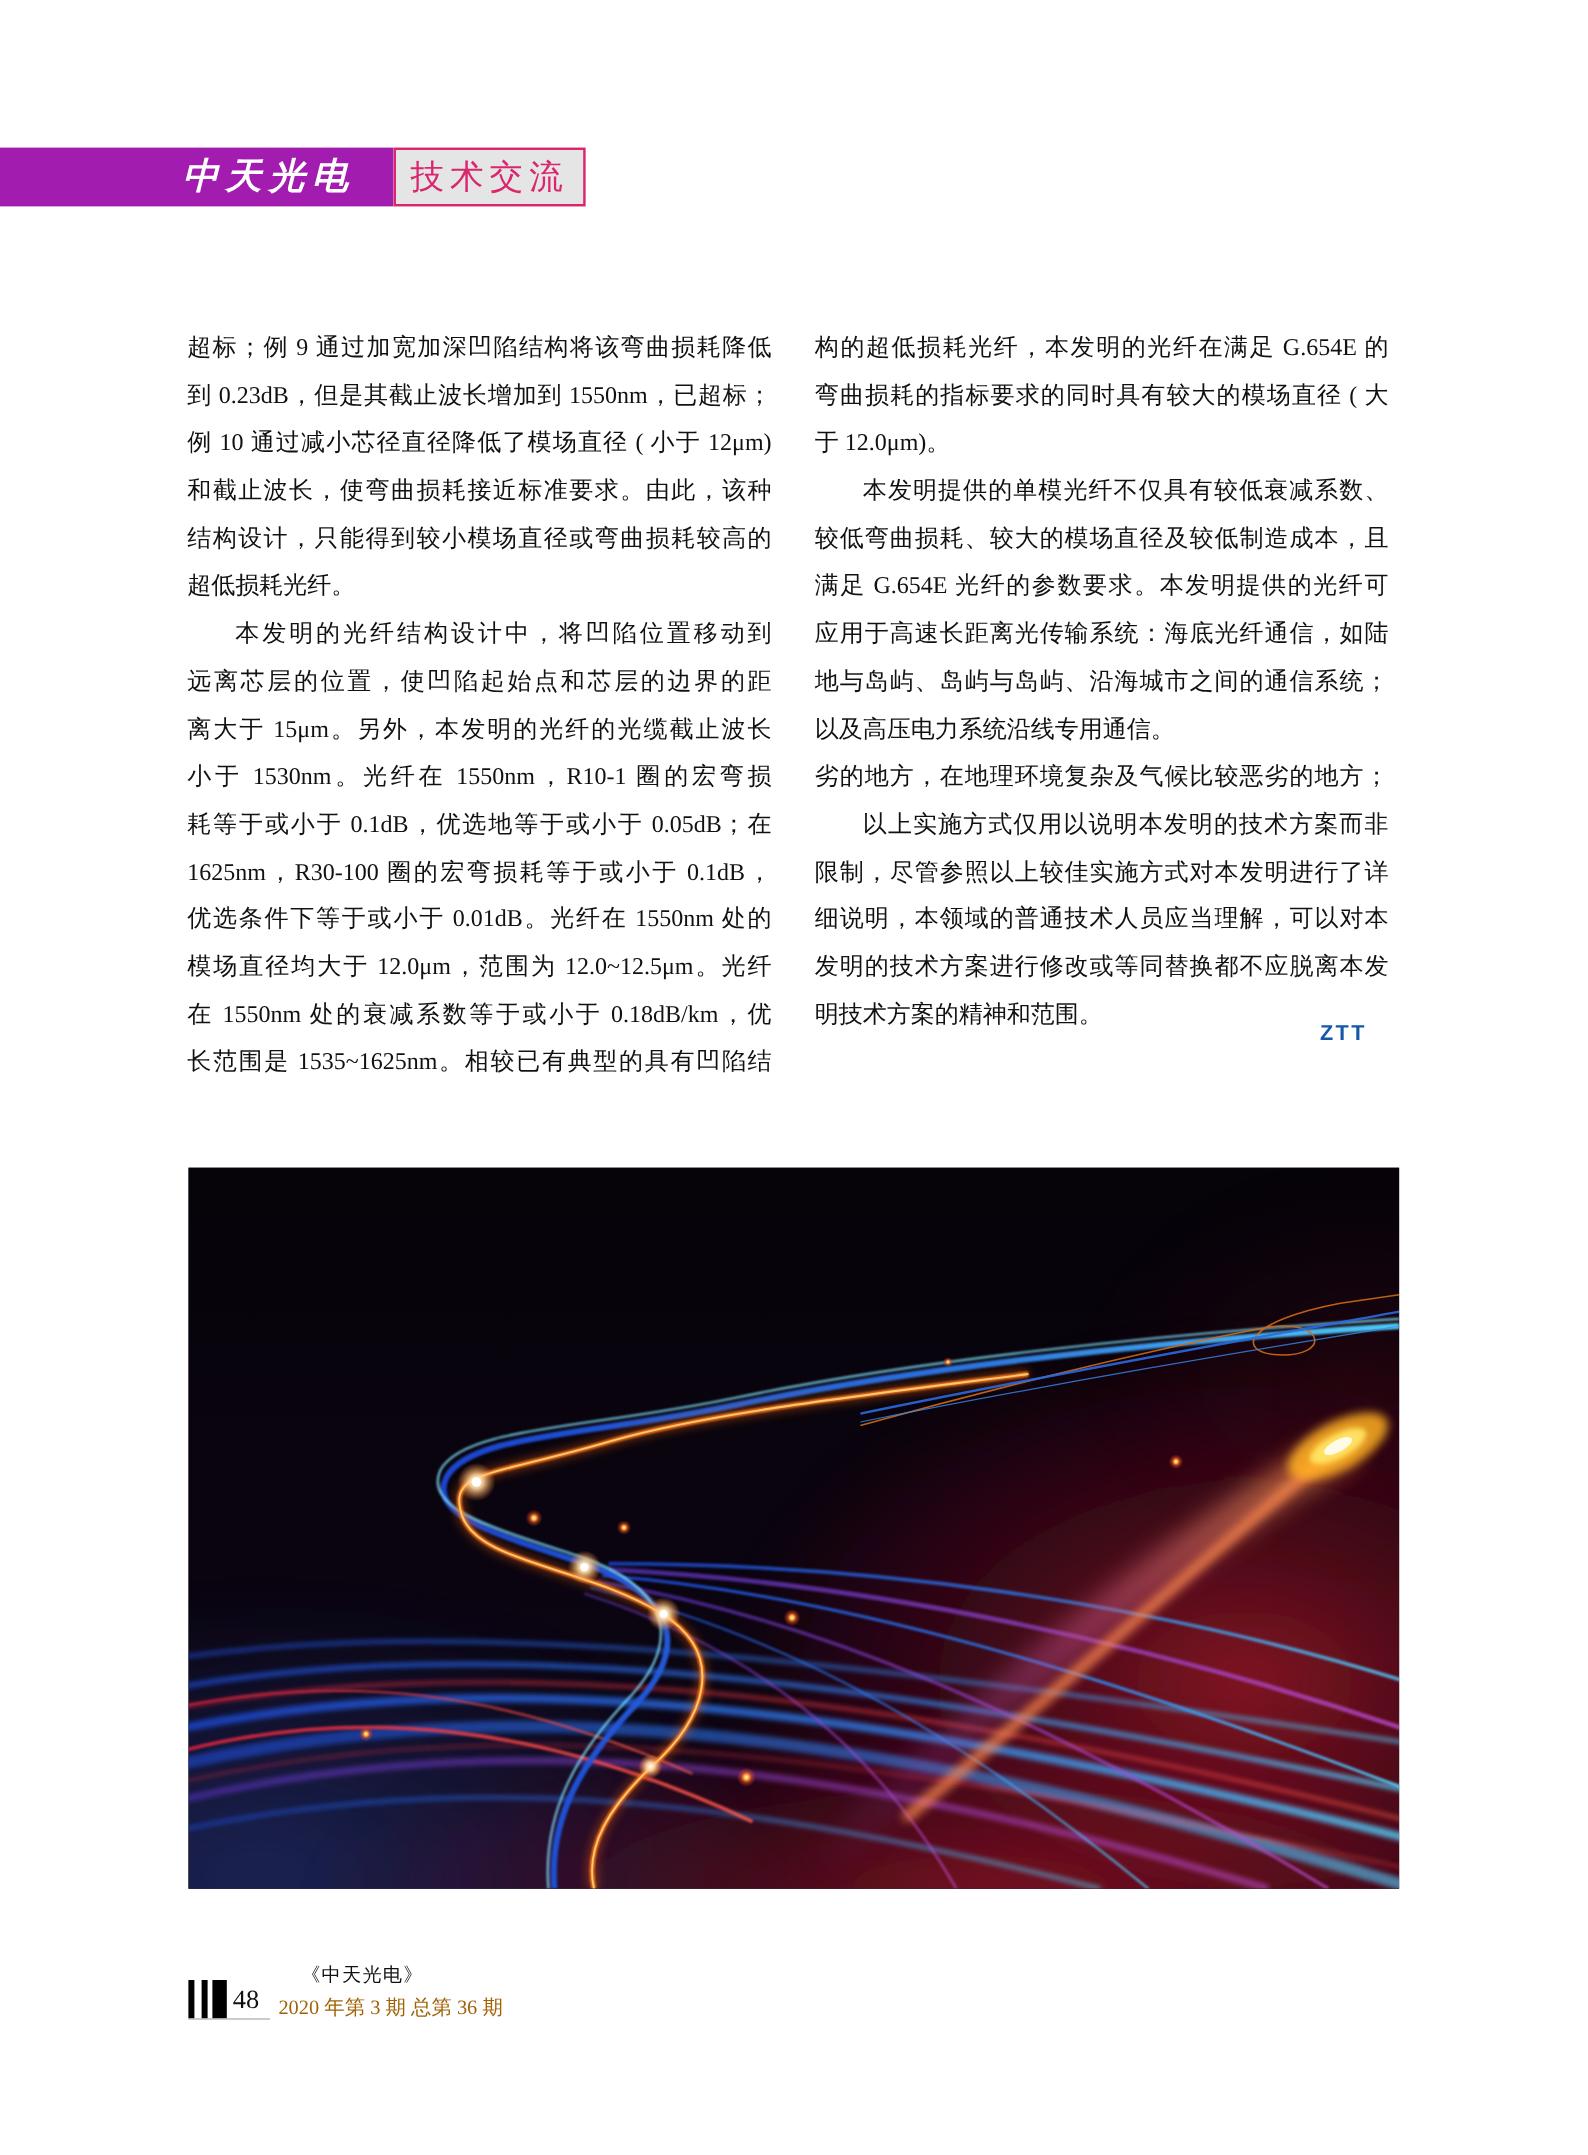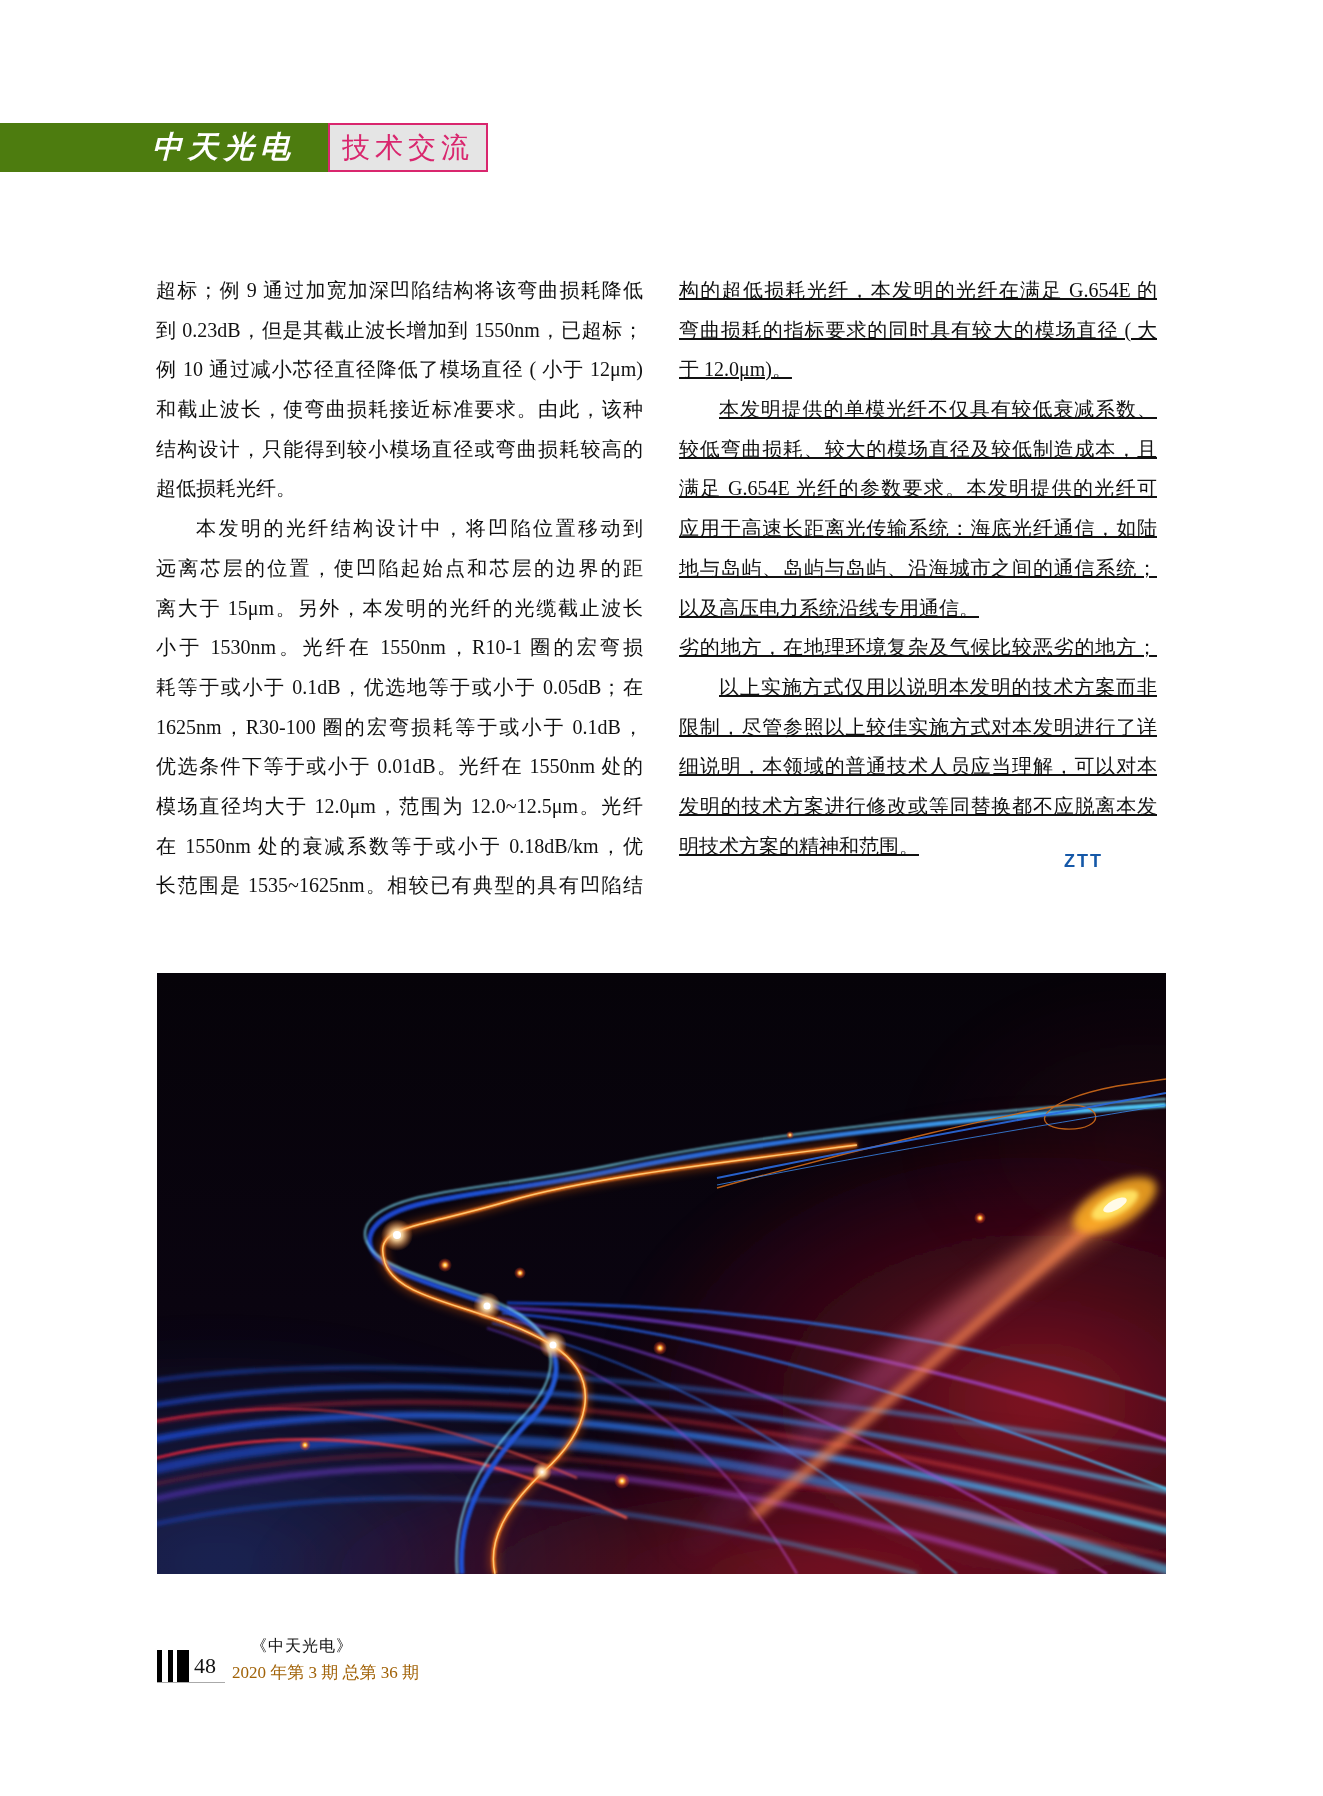--- a/index.html
+++ b/index.html
@@ -13,26 +13,26 @@
   .brand{color:#ffffff;font-size:30px;font-weight:bold;font-style:italic;
          letter-spacing:6px;font-family:"Liberation Serif",serif;}
   .section-box{position:absolute;left:328px;top:123px;width:160px;height:49px;
           background:#e5e5e5;border:2px solid;box-sizing:border-box;
           display:flex;align-items:center;justify-content:center;
           font-family:Liberation Sans, sans-serif;font-size:28px;letter-spacing:5px;}
 
   
   .col{position:absolute;top:243px;font-size:20px;line-height:39.7px;color:#111;margin-top:28px;}
   .col-left{left:156px;width:487px;}
-  .col-right{left:679px;width:478px;text-decoration:underline;}
+  .col-right{left:679px;width:478px;}
   .tline{height:39.7px;text-align:justify;text-align-last:justify;overflow:visible;}
   .tline.end{text-align-last:left;}
   .tline.indent{text-indent:2em;}
 
-  .ztt-mark{position:absolute;left:1064px;top:851px;width:50px;
+  .ztt-mark{position:absolute;left:1100px;top:851px;width:50px;
             font-family:"Liberation Sans",sans-serif;font-weight:bold;
             font-size:18px;letter-spacing:2px;}
 
   
   .photo{position:absolute;left:157px;top:973px;width:1009px;height:601px;overflow:hidden;
          background:#070309;}
   .photo svg{display:block;width:100%;height:100%;}
 
   
   .footer-bars{position:absolute;left:157px;top:1650px;width:68px;height:32px;}
@@ -43,21 +43,21 @@
   .footer-rule{position:absolute;left:157px;top:1682px;width:68px;height:1px;background:#aaa;}
   .page-number{position:absolute;left:194px;top:1653px;font-size:22px;color:#111;}
   .journal-name{position:absolute;left:237px;top:1636px;font-size:16px;color:#111;letter-spacing:1px;margin-left:14px;}
   .issue-info{position:absolute;left:232px;top:1661px;font-size:17px;color:#a16207;}
 </style>
 </head>
 <body>
 
 <div class="page">
 
-  <div class="banner" style="background: #4d7c0f;">
+  <div class="banner" style="background: #a21caf;">
     <span class="brand">中天光电</span>
   </div>
   <div class="section-box" style="border-color: rgb(217, 38, 110); color: rgb(217, 38, 110);">
     <span>技术交流</span>
   </div>
 
   <div class="col col-left">
       <div class="tline">超标；例 9 通过加宽加深凹陷结构将该弯曲损耗降低</div>
       <div class="tline">到 0.23dB，但是其截止波长增加到 1550nm，已超标；</div>
       <div class="tline">例 10 通过减小芯径直径降低了模场直径 ( 小于 12μm)</div>

